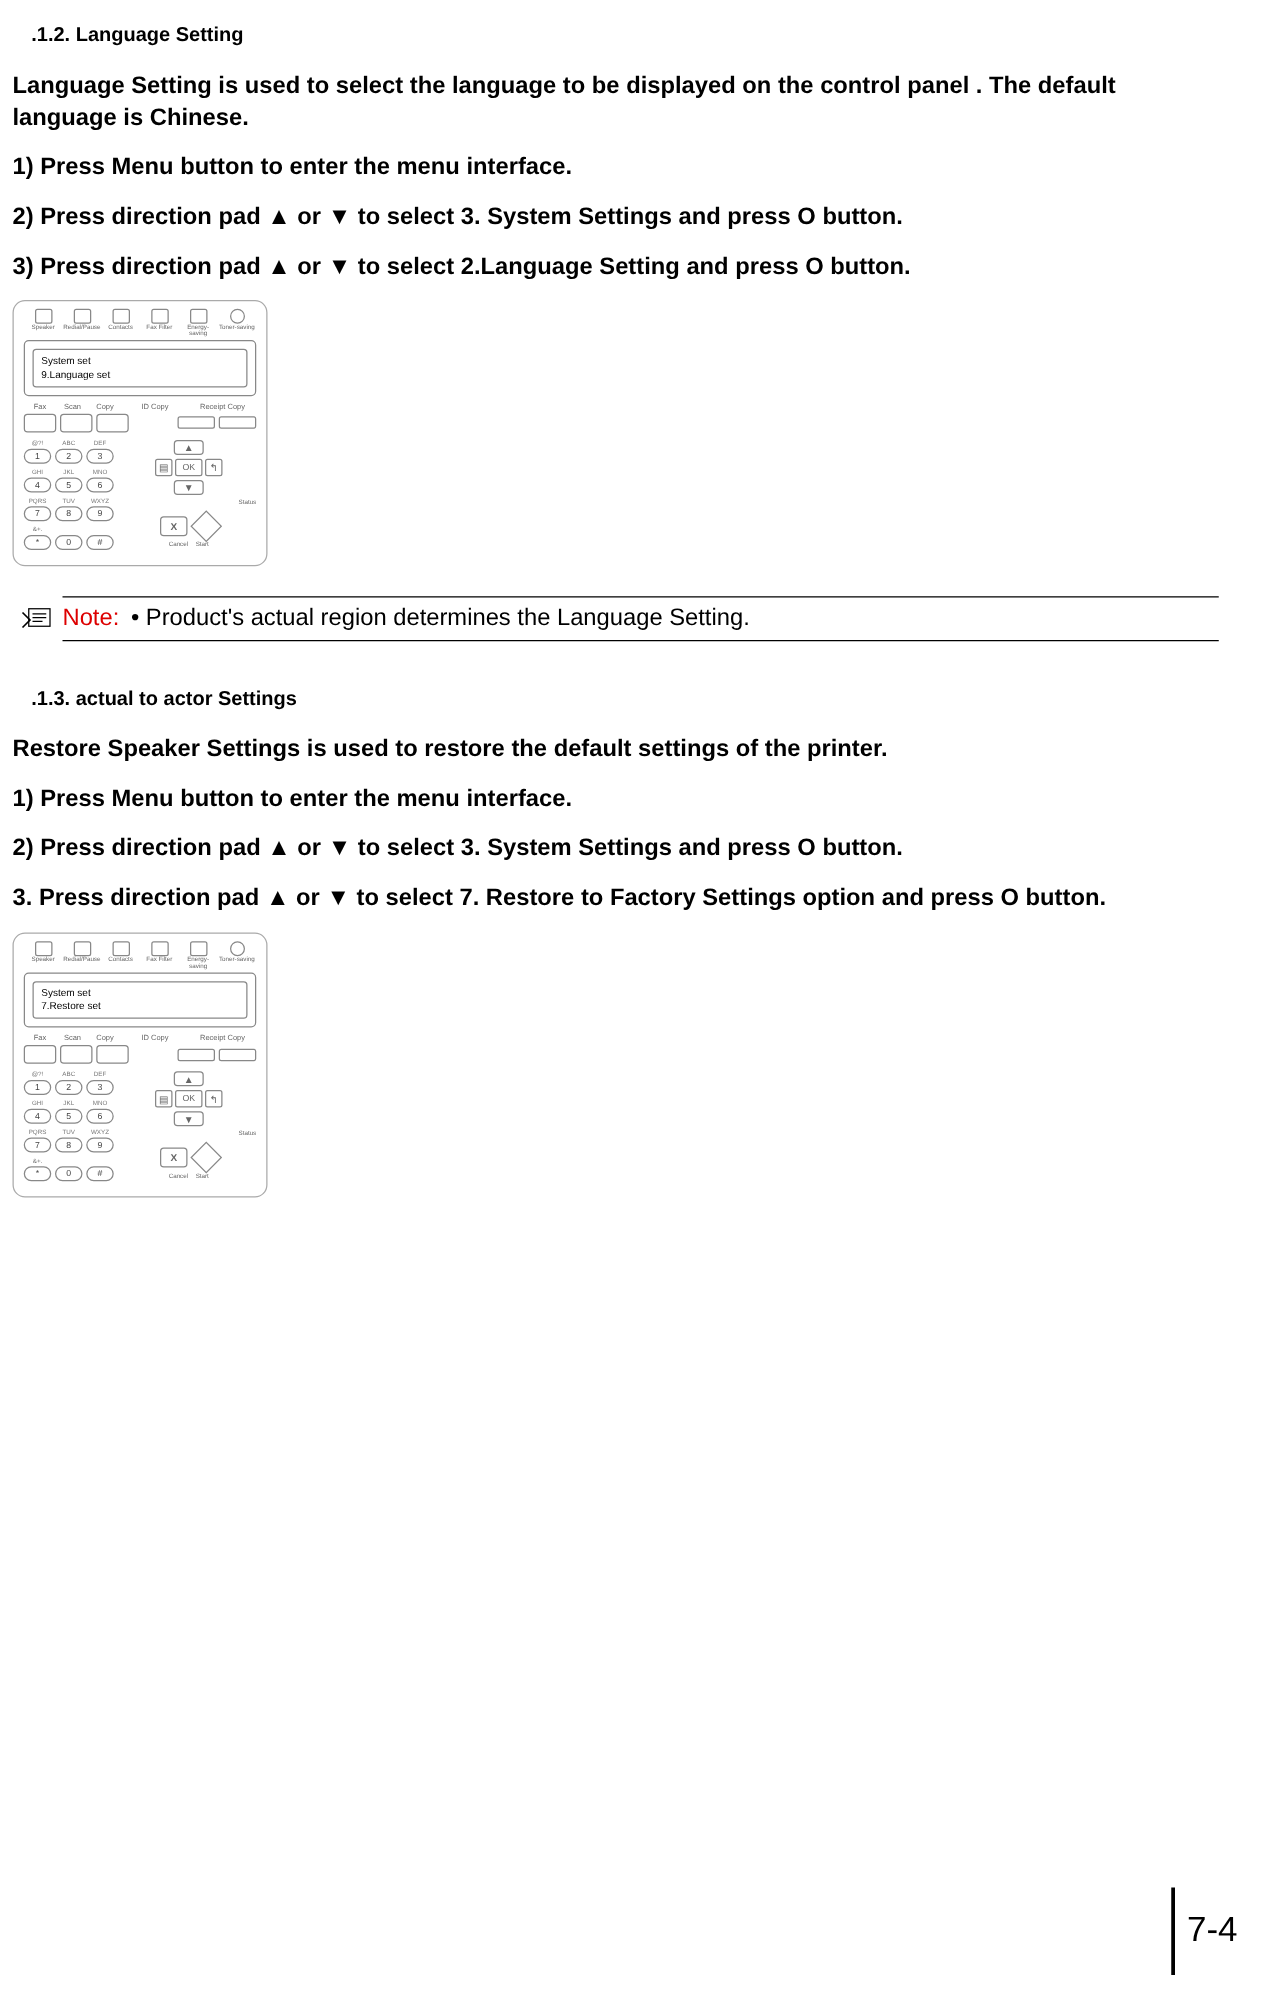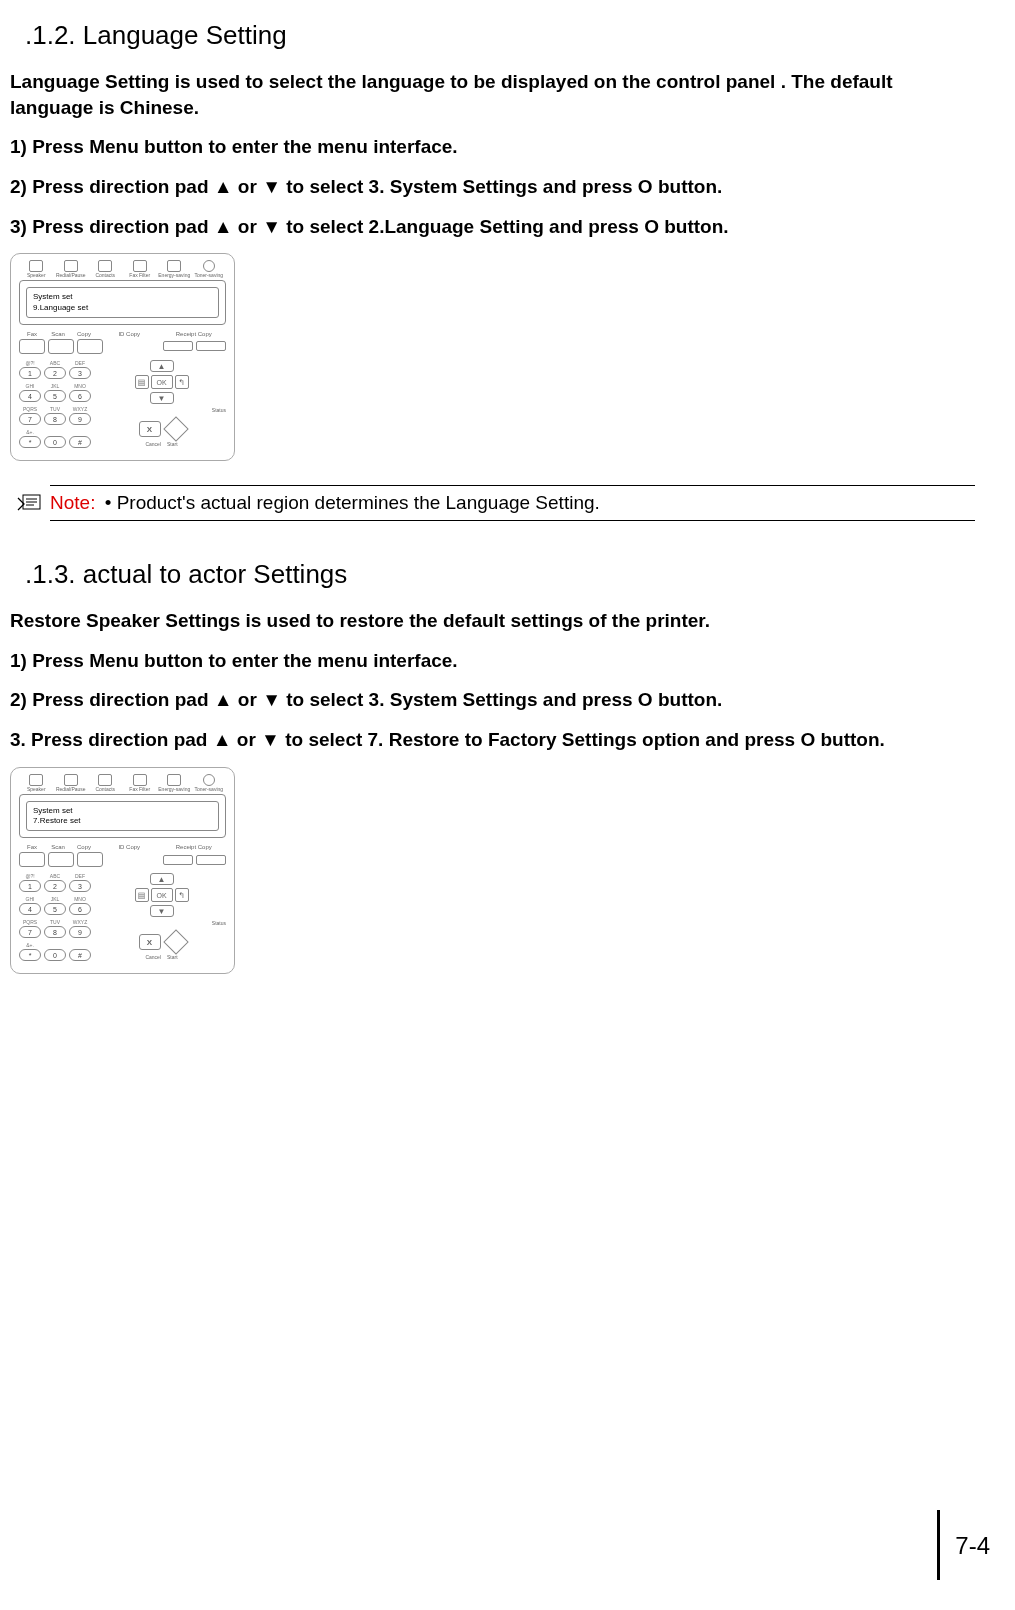--- a/index.html
+++ b/index.html
@@ -7,22 +7,22 @@
       font-family: Arial, Helvetica, sans-serif;
       font-size: 19px;
       color: #000;
       background: #fff;
       width: 1015px;
       height: 1610px;
       position: relative;
       padding: 20px 40px 20px 10px;
     }
     h2 {
-      font-size: 26px;
-      font-weight: normal;
+      font-size: 16px;
+      font-weight: bold;
       margin-left: 15px;
       margin-bottom: 18px;
     }
     .para {
       margin-bottom: 14px;
       line-height: 1.35;
       font-weight: bold;
     }
     .note-box {
       margin-top: 14px;
@@ -42,33 +42,33 @@
       width: 40px;
       flex-shrink: 0;
       display: flex;
       justify-content: center;
     }
     .note-label { color: #d00; margin-right: 4px; }
     .page-num {
       position: absolute;
       bottom: 50px;
       right: 25px;
-      font-size: 24px;
+      font-size: 28px;
     }
     .page-side-bar {
       position: absolute;
       right: 75px;
       bottom: 30px;
       width: 3px;
       height: 70px;
       background: #000;
     }
     
     .panel {
-      width: 225px;
+      width: 204px;
       border: 1px solid #aaa;
       border-radius: 10px;
       padding: 6px 8px 8px 8px;
       font-size: 6px;
       color: #666;
       margin: 6px 0 24px 0;
       background: #fff;
     }
     .panel .topicons {
       display: flex;

